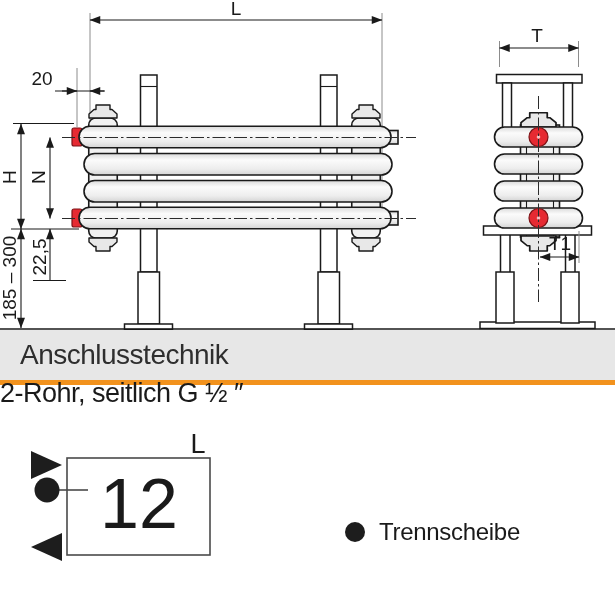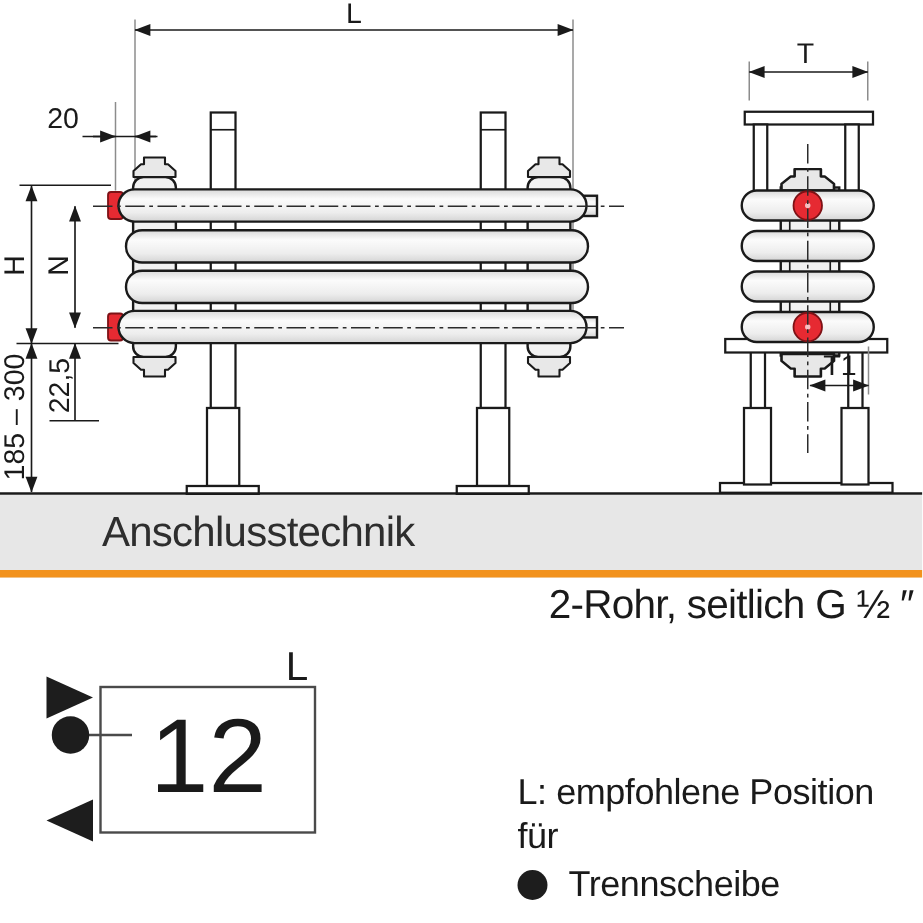--- a/index.html
+++ b/index.html
@@ -27,24 +27,24 @@
   .ground{stroke:#1a1a1a;stroke-width:1.6;}
 
   .band{
     position:absolute;left:0;top:330px;width:615px;height:50px;
     background:var(--band-gray,#E7E7E7);
     border-bottom:5px solid var(--accent-orange,#F2921D);
     box-sizing:content-box;
   }
   .band-title{
     font-size:28px;letter-spacing:-0.5px;color:#2e2e2e;
-    line-height:50px;padding-left:20px;white-space:nowrap;margin-left:48px;
+    line-height:50px;padding-left:20px;white-space:nowrap;
   }
   .subtitle{
-    position:absolute;top:388px;left:0;width:609px;text-align:right;
+    position:absolute;top:378px;left:0;width:609px;
     font-size:27px;letter-spacing:-0.5px;color:#1a1a1a;white-space:nowrap;
   }
   .schematic{position:absolute;left:20px;top:428px;}
   .legend{position:absolute;left:345px;top:514px;width:268px;font-size:24px;letter-spacing:-0.3px;line-height:29px;}
   .legend-line2{padding-left:26px;}
   .legend-line3{display:flex;align-items:center;margin-top:3px;}
   .bullet{
     display:inline-block;width:20px;height:20px;border-radius:50%;
     background:#1d1d1d;margin-right:14px;flex:0 0 auto;
   }
@@ -217,20 +217,19 @@
     <rect x="47" y="30" width="143" height="97" fill="#ffffff" stroke="#4a4a4a" stroke-width="1.6"></rect>
     <text x="119" y="100" text-anchor="middle" font-size="70" fill="#1d1d1d">12</text>
     <polygon points="11,23 42,37 11,51" fill="#1d1d1d"></polygon>
     <line x1="39" y1="62" x2="68" y2="62" stroke="#4a4a4a" stroke-width="1.6"></line>
     <circle cx="27" cy="62" r="12.5" fill="#1d1d1d"></circle>
     <polygon points="42,105 42,133 11,119" fill="#1d1d1d"></polygon>
   </svg>
 
   
   <div class="legend">
-    <div class="legend-line1">L: empfohlene Position für</div>
     <div class="legend-line3">
       <span class="bullet"></span>
       <span>Trennscheibe</span>
     </div>
   </div>
 
 </div>
 
 </body></html>

